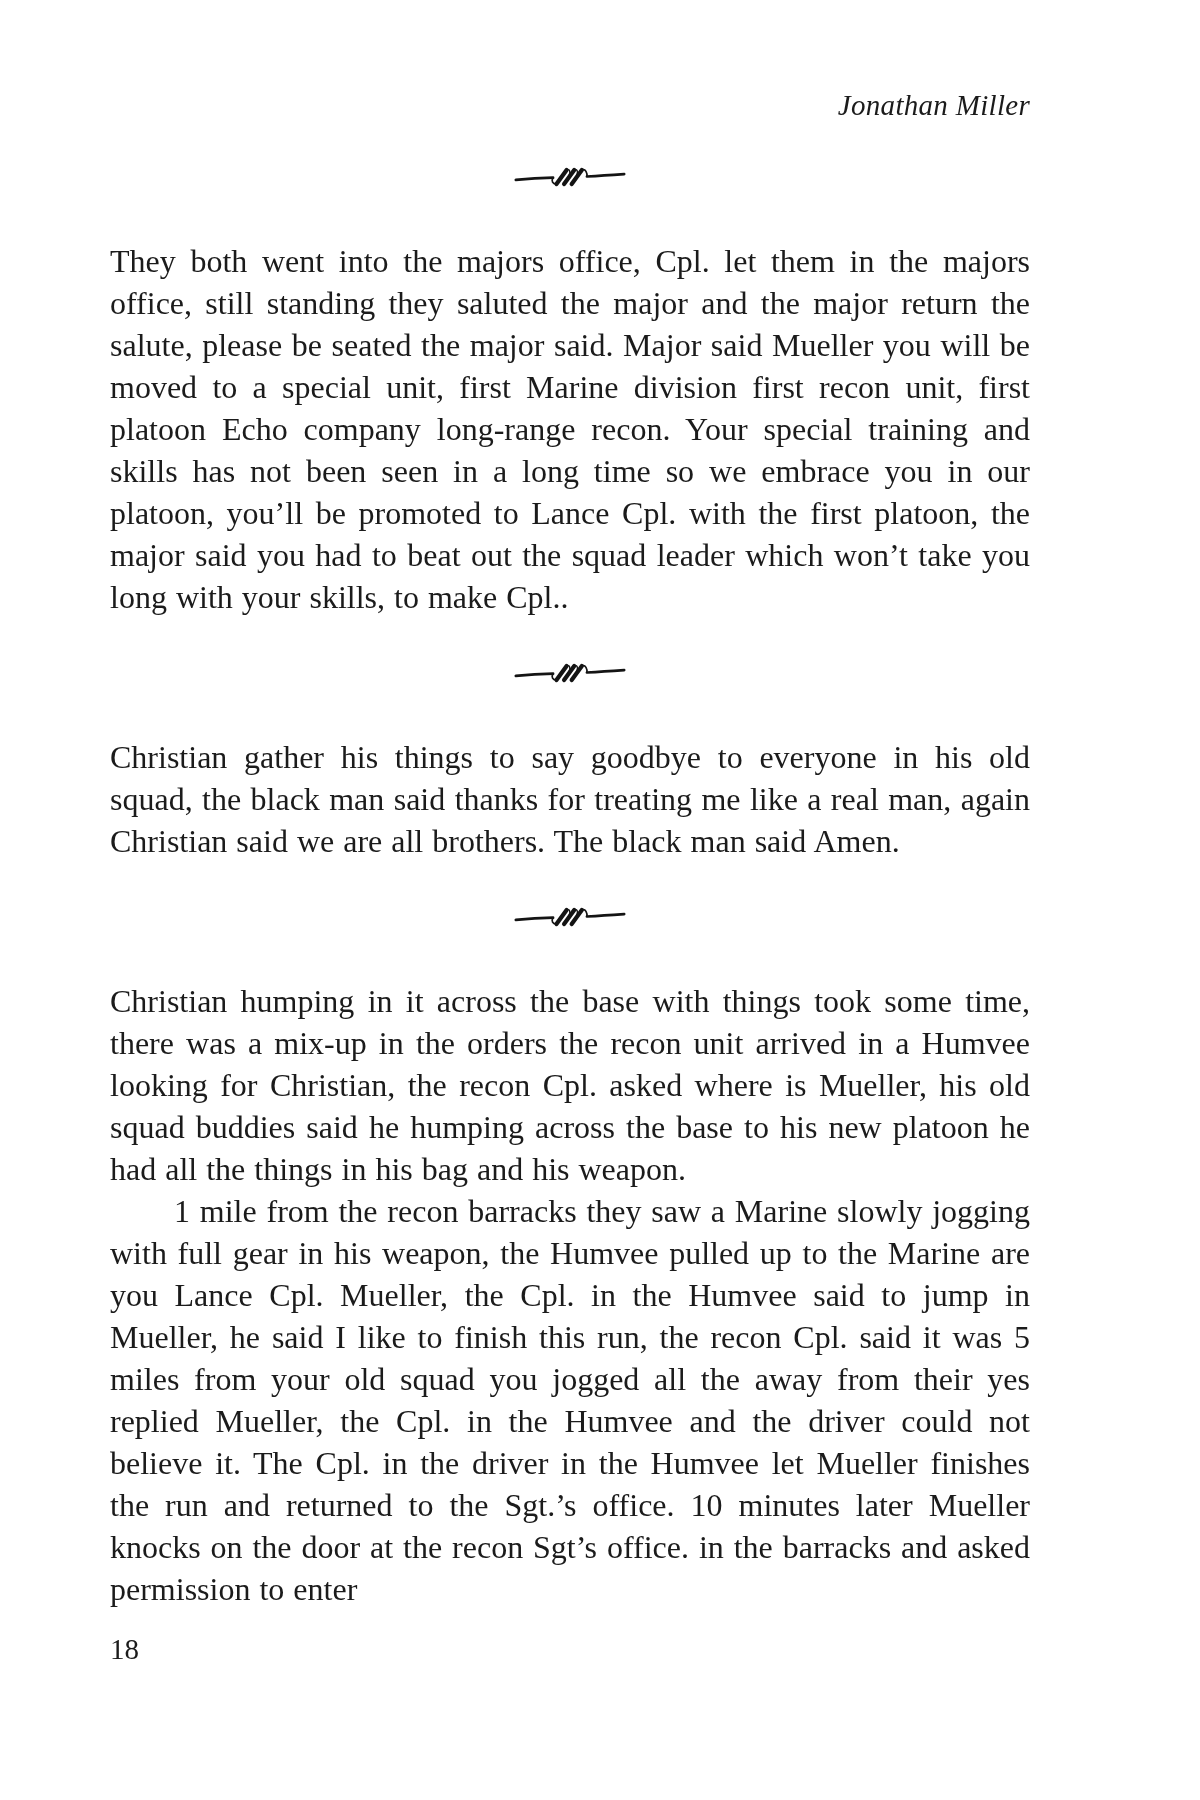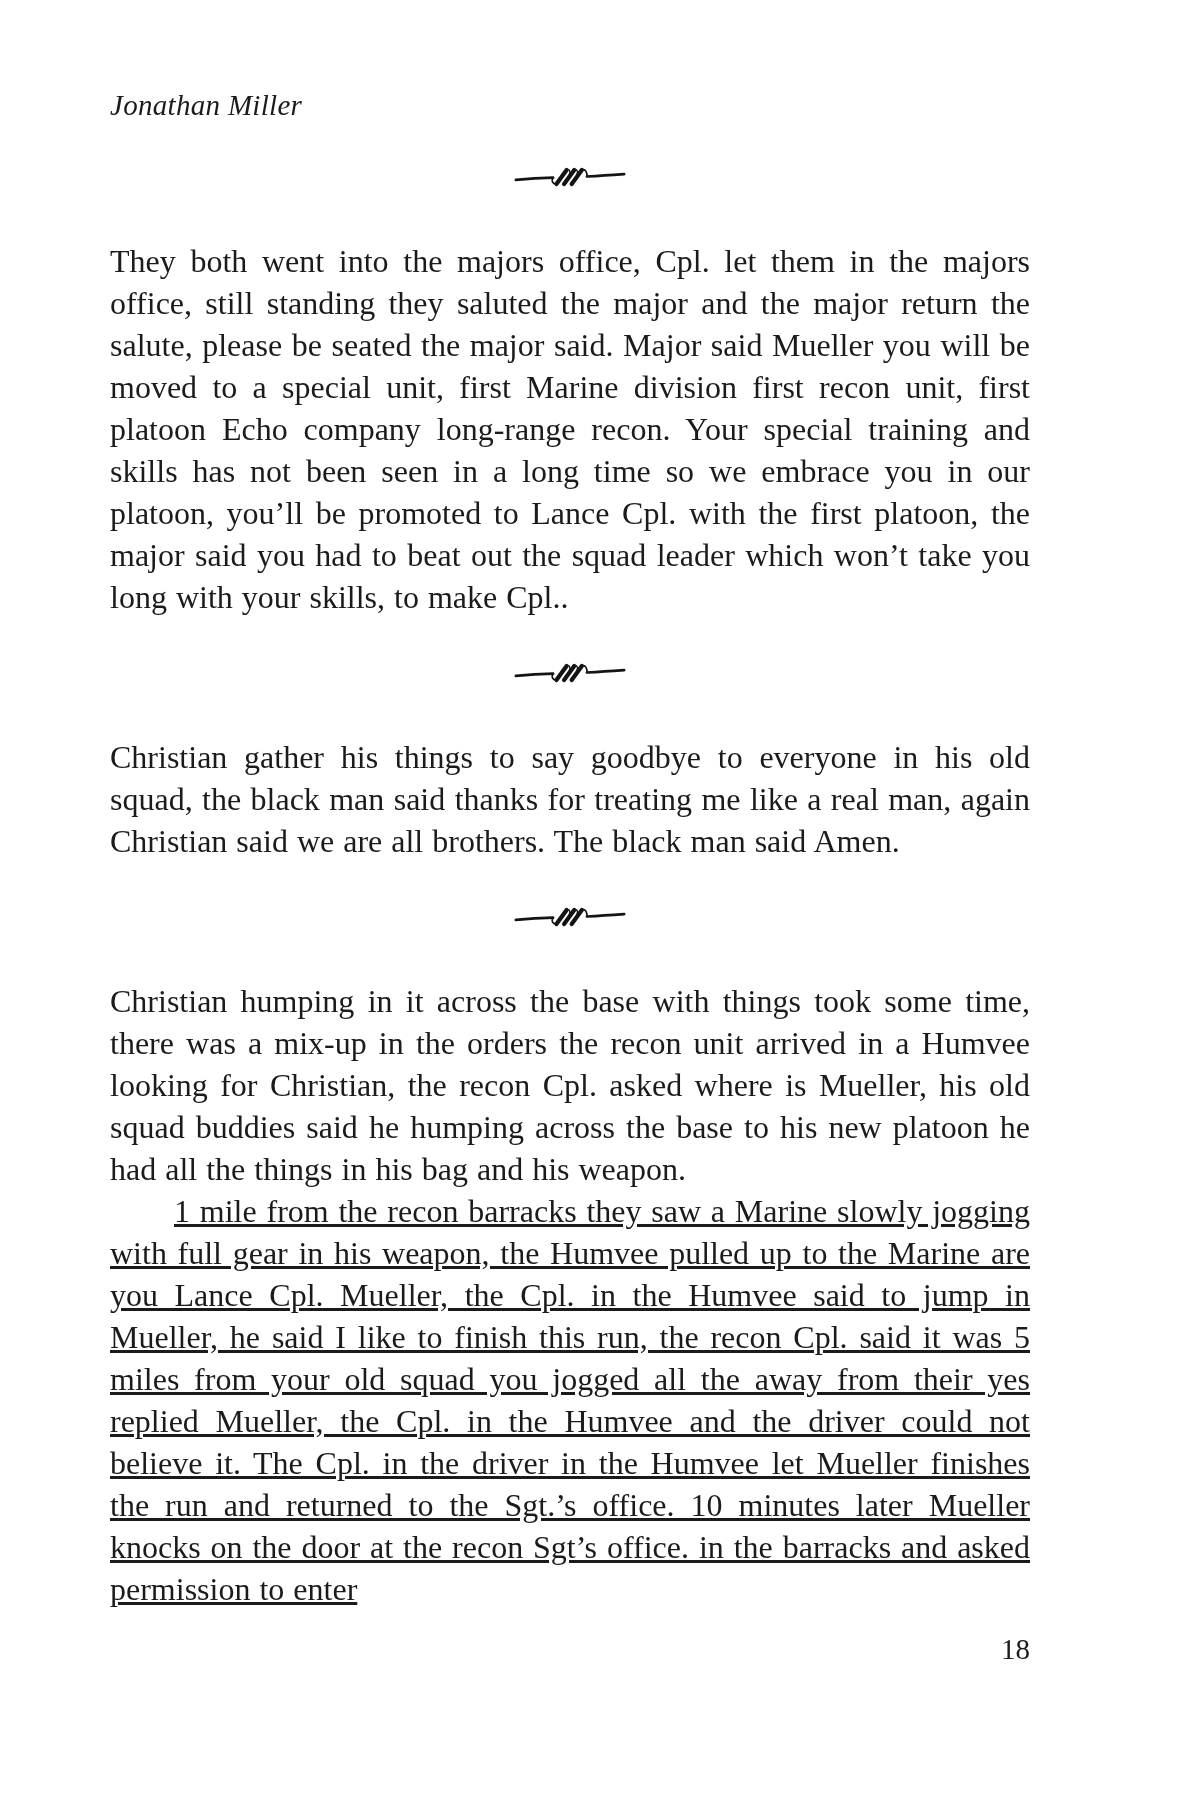--- a/index.html
+++ b/index.html
@@ -20,39 +20,40 @@
     height: 1800px;
     padding: 88px 170px 0 110px;
     display: flex;
     flex-direction: column;
   }
   .running-header {
     font-style: italic;
     font-size: 29px;
     line-height: 34px;
     letter-spacing: 0.3px;
+    text-align: right;
   }
   .body-par {
     font-size: 32px;
     line-height: 42px;
     text-align: justify;
     margin: 0;
     word-spacing: 1px;
   }
   .body-par.first-par { margin-top: 26px; }
-  .body-par.indented { text-indent: 64px; text-decoration: underline; }
+  .body-par.indented { text-indent: 64px; }
   .ornament {
     margin: 44px auto 52px auto;
     width: 124px;
     height: 22px;
     display: block;
   }
   .ornament svg { display: block; }
   .page-footer {
-    text-align: right;
+    text-align: left;
     margin-top: 22px;
     font-size: 29px;
     line-height: 34px;
   }
 </style>
 </head>
 <body>
 
 <div class="page">
   <div class="running-header">Jonathan Miller</div>

